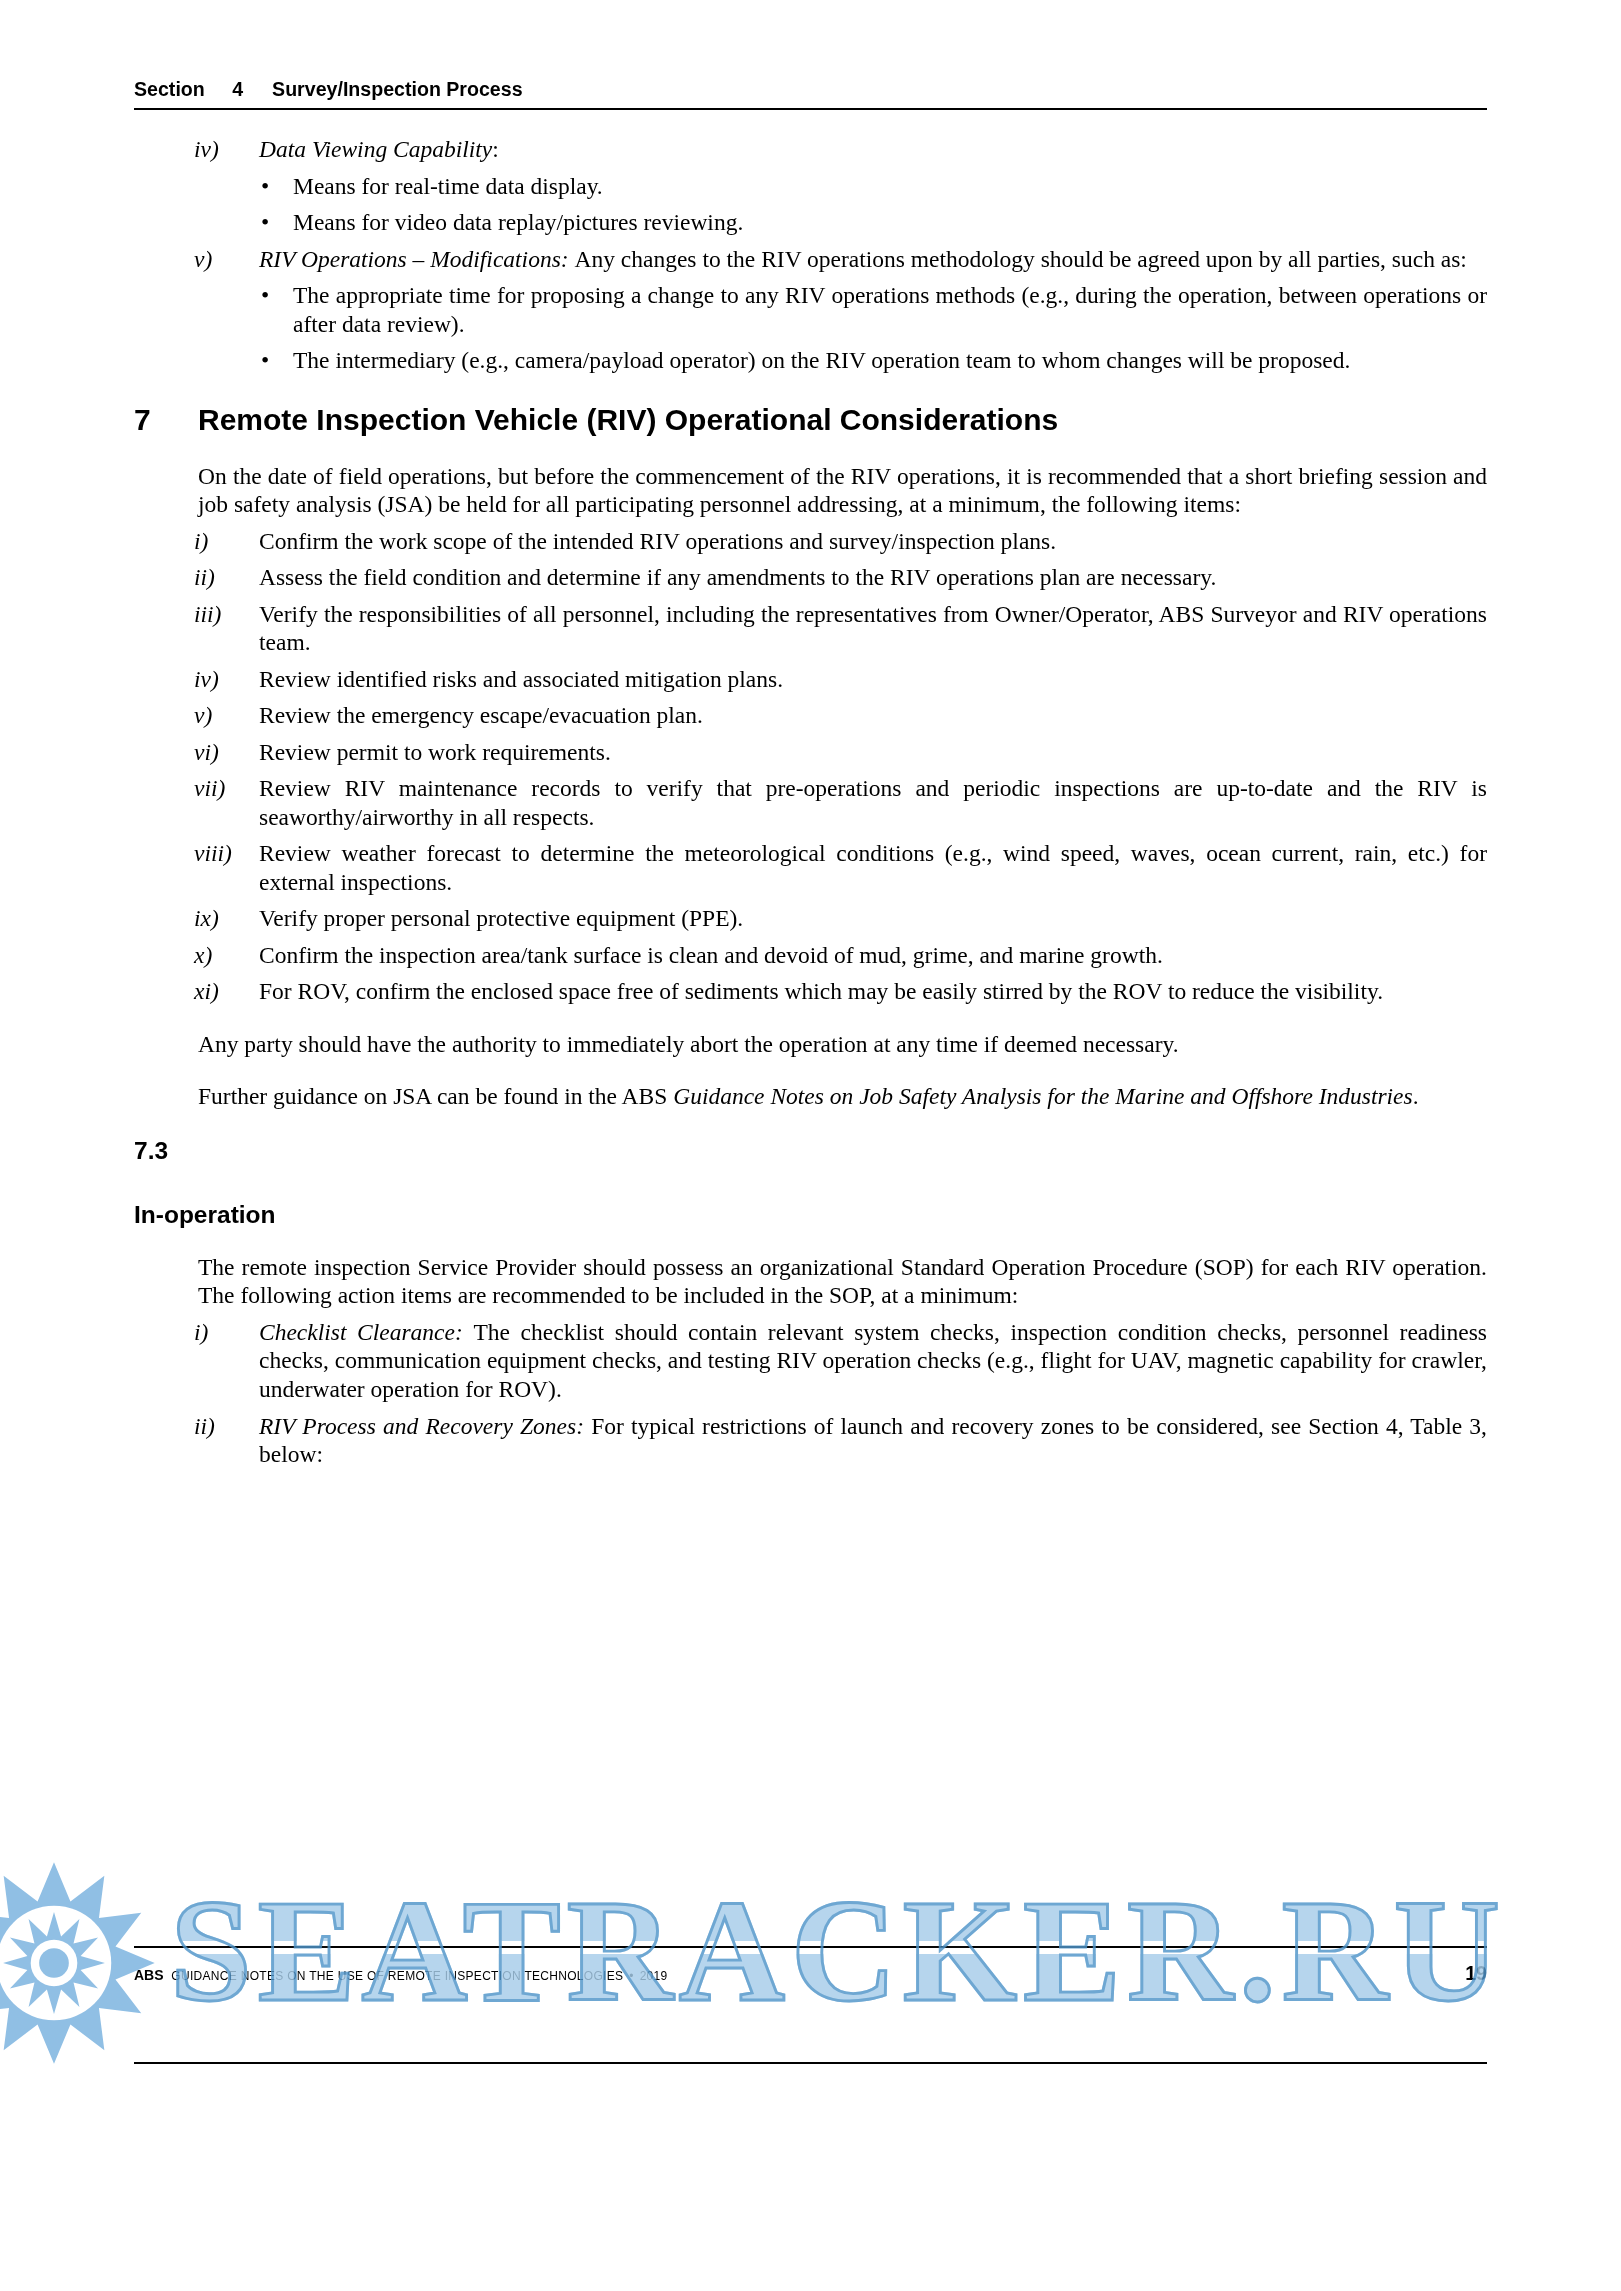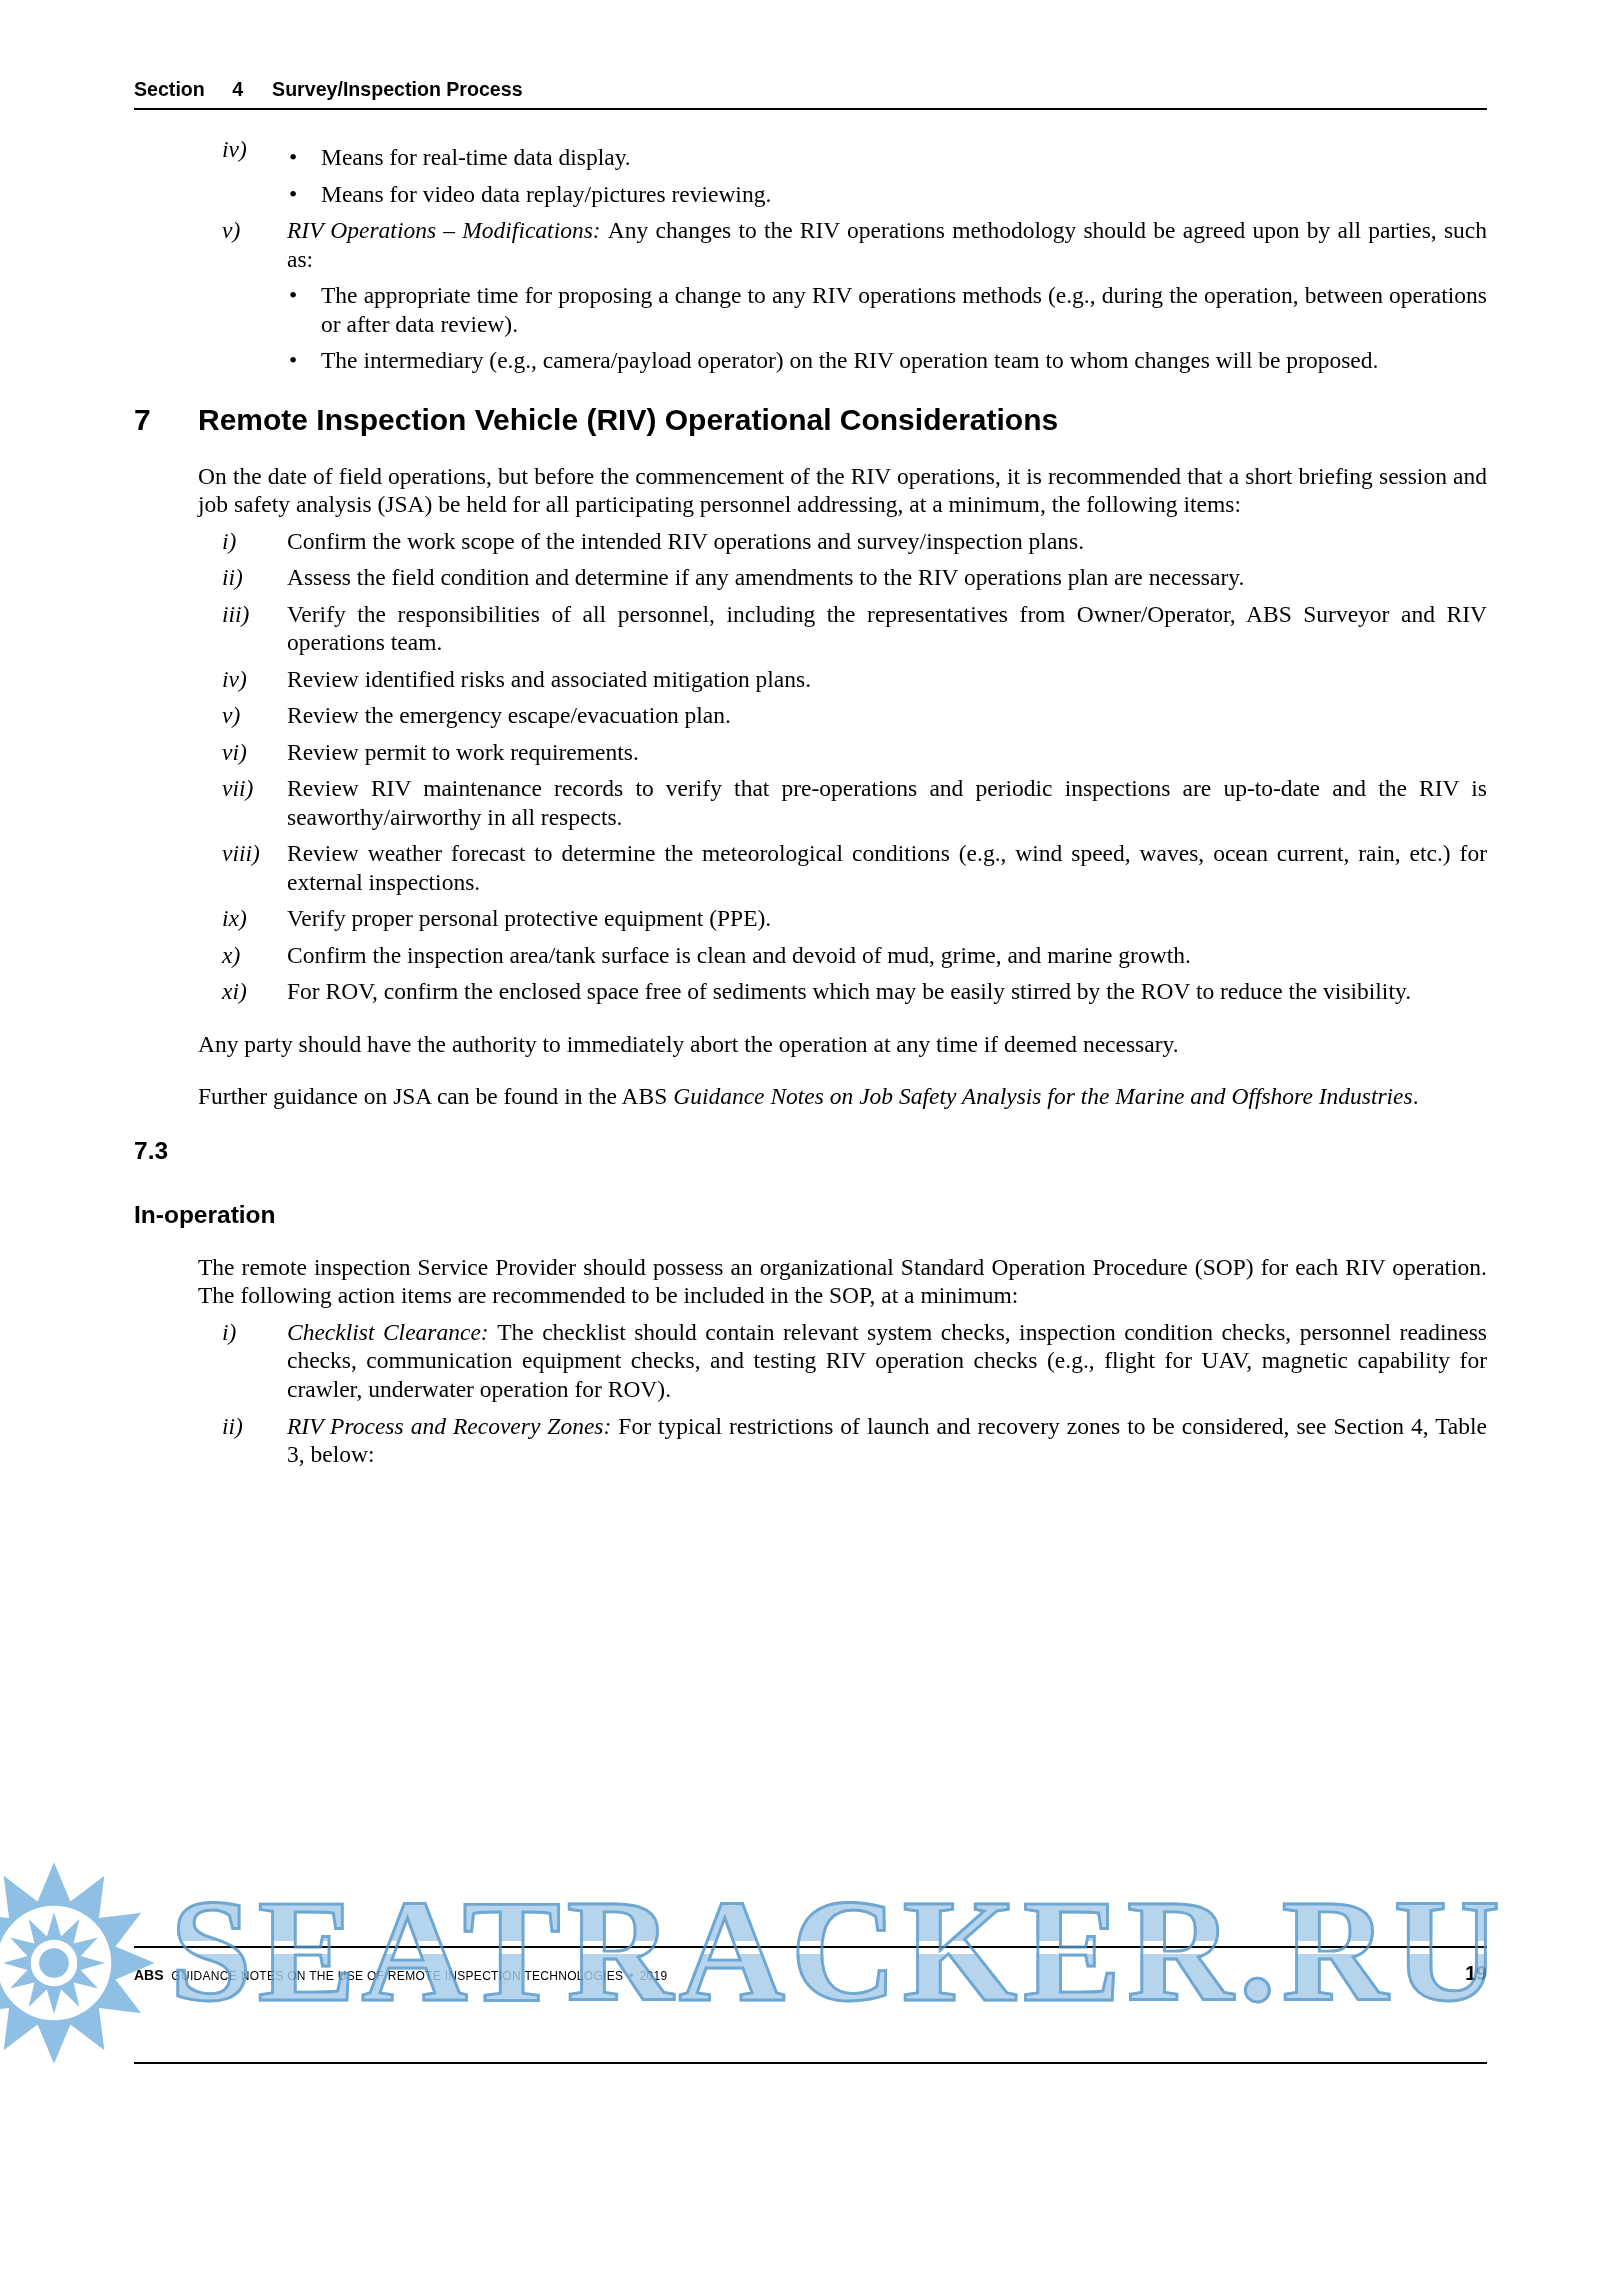--- a/index.html
+++ b/index.html
@@ -28,21 +28,21 @@
     font-family: "Liberation Sans", sans-serif;
     font-weight: bold;
     font-size: 19.6px;
   }
   .header .h-label { margin-right: 27.4px; }
   .header .h-num   { margin-right: 29px; }
   
   .preamble { margin-top: 25.5px; }
   .em { font-style: italic; }
   .p1 { margin-left: 64px; text-align: justify; margin-bottom: 7.8px; }
-  .oli { display: flex; margin-left: 88px; margin-bottom: 7.8px; }
+  .oli { display: flex; margin-left: 60px; margin-bottom: 7.8px; }
   .mk { flex: 0 0 65px; font-style: italic; }
   .bd { flex: 1; text-align: justify; }
   .bul { display: flex; margin-top: 7.8px; }
   .dot { flex: 0 0 32px; padding-left: 2px; }
   .bt { flex: 1; text-align: justify; }
   
   .h1 {
     display: flex;
     font-family: "Liberation Sans", sans-serif;
     font-weight: bold;
@@ -127,20 +127,21 @@
 
     <div class="header">
       <span class="h-label">Section</span><span class="h-num">4</span><span class="h-title">Survey/Inspection Process</span>
     </div>
 
     <div class="preamble">
 
       <div class="oli">
         <span class="mk">iv)</span>
         <div class="bd">
+          <div><span class="em">Data Viewing Capability</span><span>:</span></div>
           <div class="bul">
             <span class="dot">•</span>
             <span class="bt">Means for real-time data display.</span>
           </div>
           <div class="bul">
             <span class="dot">•</span>
             <span class="bt">Means for video data replay/pictures reviewing.</span>
           </div>
         </div>
       </div>

